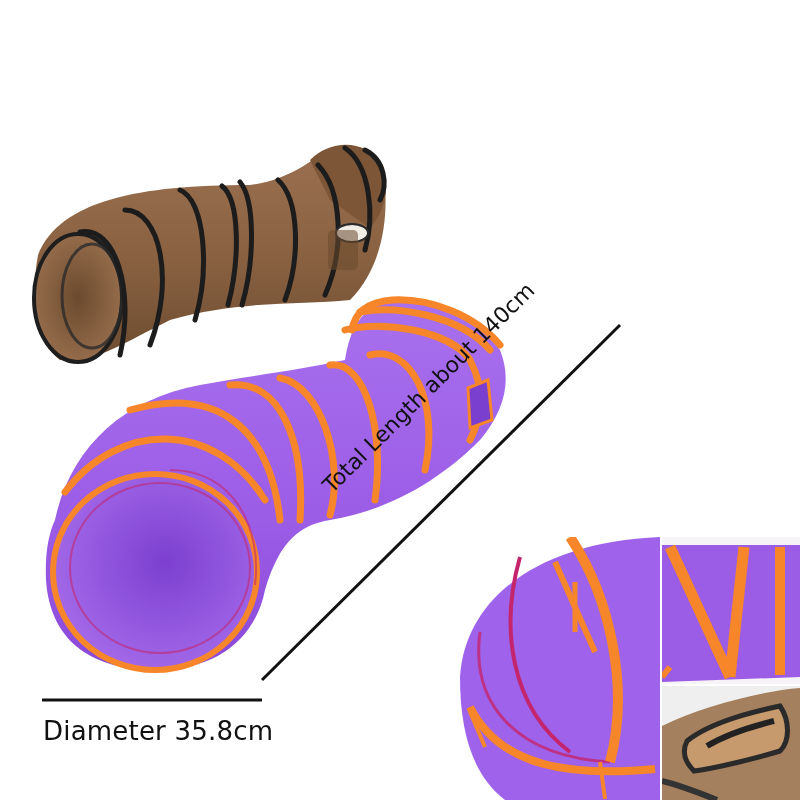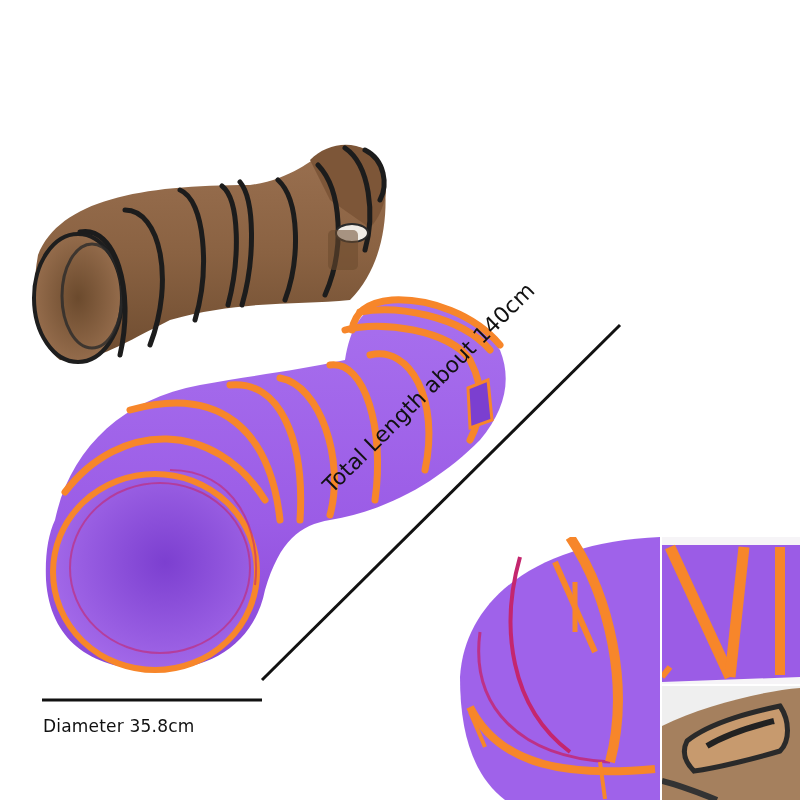--- a/index.html
+++ b/index.html
@@ -1,19 +1,19 @@
 <!DOCTYPE html>
 <html><head>
   <meta charset="utf-8">
   <style>
     html, body { margin: 0; padding: 0; }
     body { width: 800px; height: 800px; background: #ffffff; position: relative; overflow: hidden; font-family: "DejaVu Sans", sans-serif; }
     svg { position: absolute; left: 0; top: 0; }
     .label { position: absolute; color: #111; font-family: "DejaVu Sans", sans-serif; white-space: nowrap; }
-    .diameter { left: 43px; top: 716px; font-size: 17px; letter-spacing: 0.2px; }
+    .diameter { left: 43px; top: 716px; font-size: 26px; letter-spacing: 0.2px; }
     .length { left: 318px; top: 480px; font-size: 22px; transform-origin: 0 0; transform: rotate(-44.8deg); }
     .inset { position: absolute; overflow: hidden; background: #f4f2f6; }
   </style>
 </head>
 <body>
 
 <svg width="800" height="800" viewBox="0 0 800 800">
   <defs>
     <linearGradient id="brownBody" x1="0" y1="0" x2="0" y2="1">
       <stop offset="0" stop-color="#9a7050"></stop>

